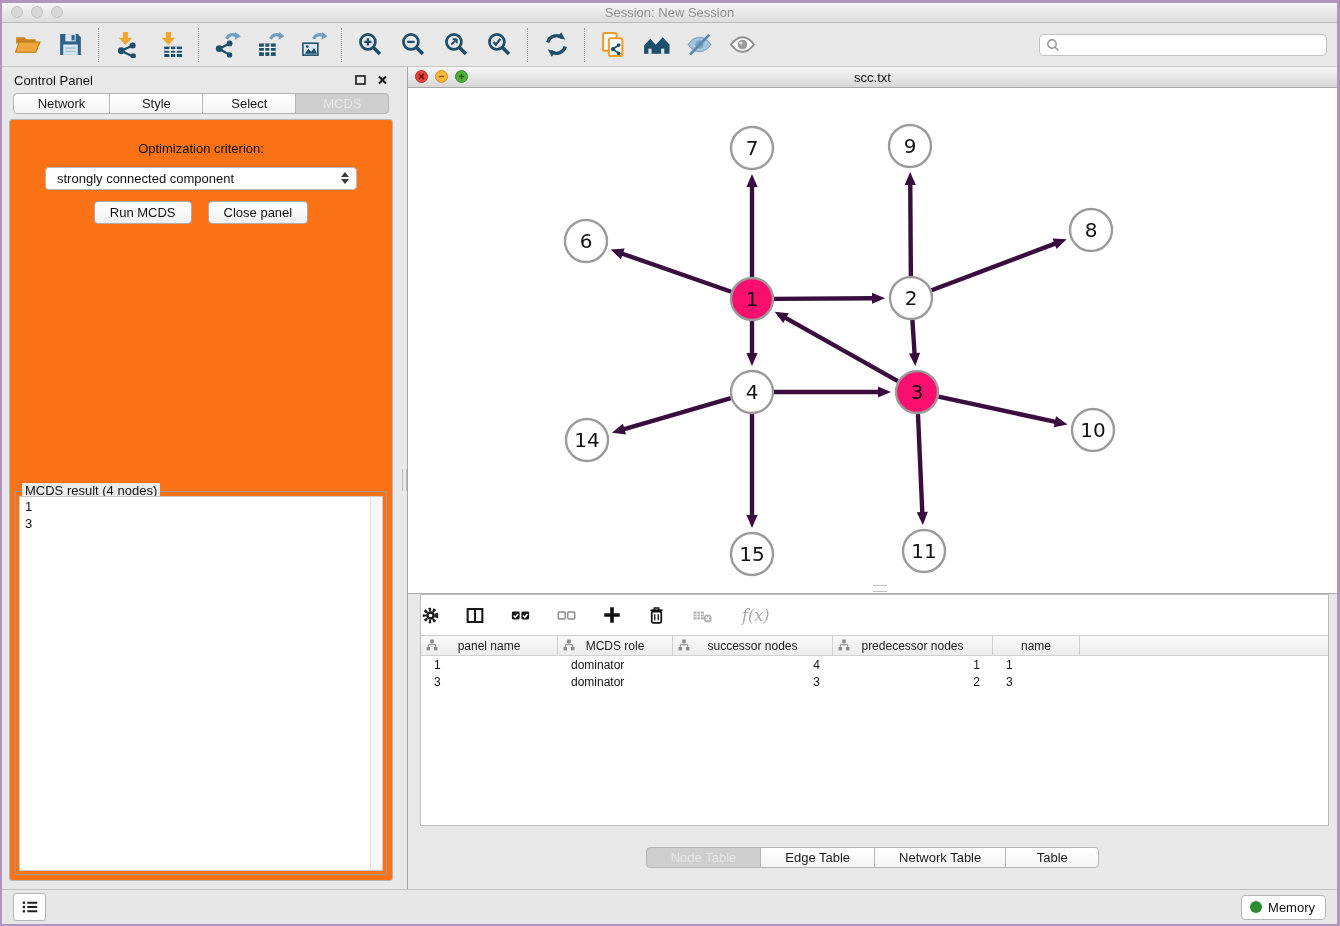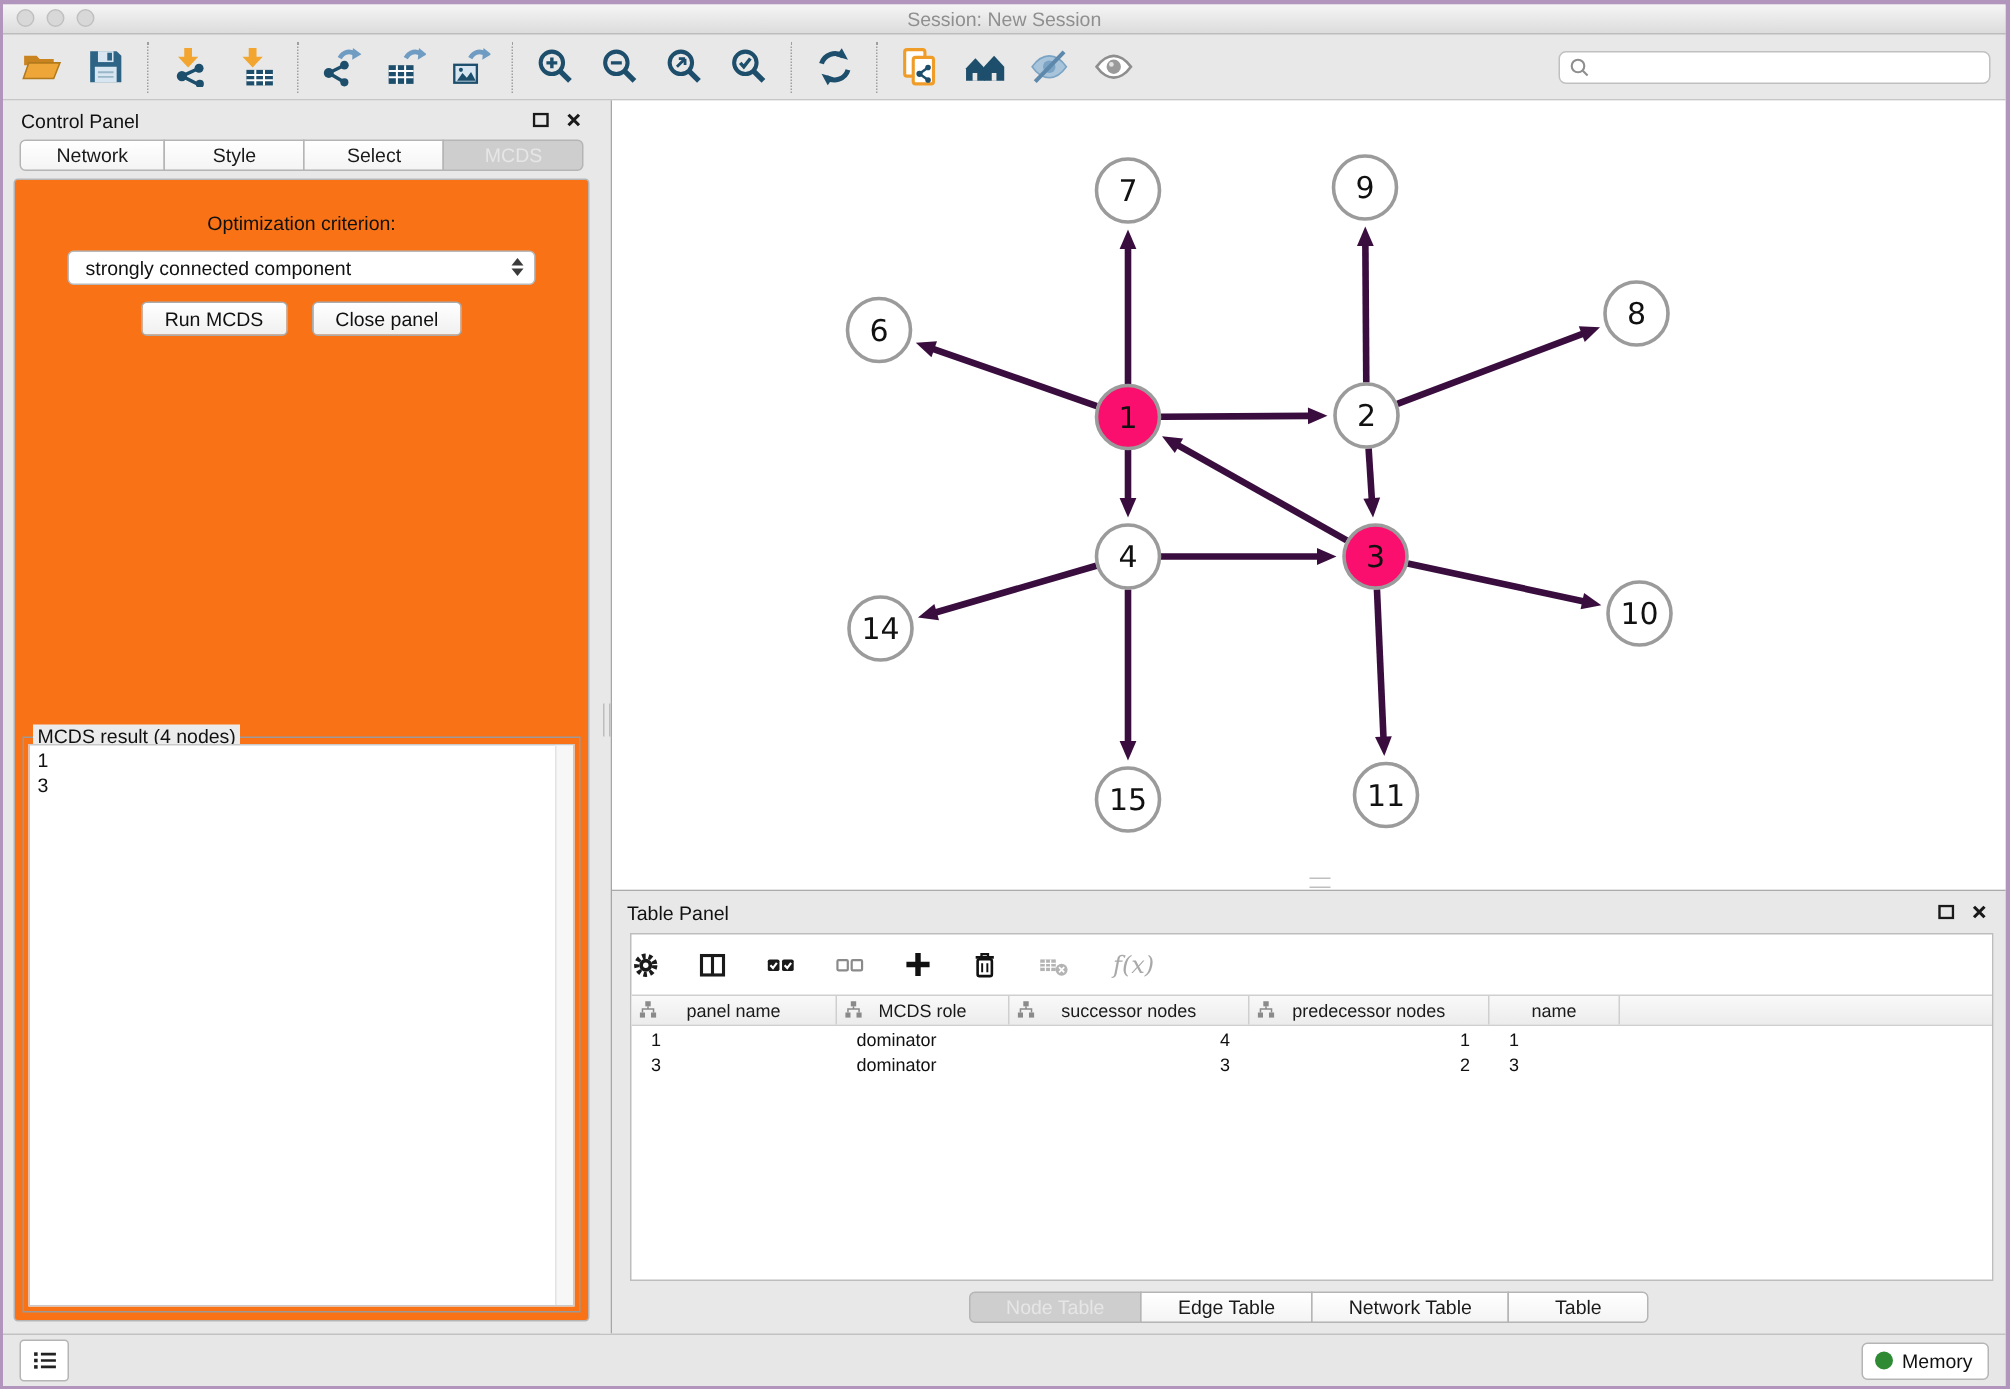--- a/index.html
+++ b/index.html
@@ -313,20 +313,40 @@
       </div>
     </div>
 
     <div class="v-splitter">
       <div class="v-handle"></div>
     </div>
 
     <div class="right-col">
 
       <div class="net-window">
+        <div class="net-titlebar">
+          <div class="net-lights">
+            <div class="net-light nl-red">
+              <svg width="7" height="7" viewBox="0 0 8 8">
+                  <path d="M1 1l6 6M7 1L1 7" stroke="#7c120c" stroke-width="1.7"></path>
+                </svg>
+            </div>
+            <div class="net-light nl-yellow">
+              <svg width="7" height="7" viewBox="0 0 8 8">
+                  <path d="M1 4h6" stroke="#8a6116" stroke-width="1.7"></path>
+                </svg>
+            </div>
+            <div class="net-light nl-green">
+              <svg width="7" height="7" viewBox="0 0 8 8">
+                  <path d="M4 1v6M1 4h6" stroke="#2a5e1d" stroke-width="1.7"></path>
+                </svg>
+            </div>
+          </div>
+          <div class="net-title">scc.txt</div>
+        </div>
         <div class="net-canvas">
             <svg width="930" height="506" viewBox="0 0 930 506">
               <line x1="344" y1="189" x2="344" y2="97" stroke="#3a0d3f" stroke-width="4.4"></line>
               <polygon points="344,86 349.6,99 338.4,99" fill="#3a0d3f"></polygon>
               <line x1="323.23121807335133" y1="203.7434376400866" x2="212.9293150584546" y2="165.2042185143998" stroke="#3a0d3f" stroke-width="4.4"></line>
               <polygon points="202.54492409513023,161.5759373344431 216.66451110703696,160.57730696579043 212.97026117835378,171.15050503753886" fill="#3a0d3f"></polygon>
               <line x1="365.9995649035371" y1="210.86163795658152" x2="466.00073175314213" y2="210.2326998002947" stroke="#3a0d3f" stroke-width="4.4"></line>
               <polygon points="477.0005142049107,210.16351877858546 464.03599073659984,215.84516741605128 463.96555187813226,204.64538891970514" fill="#3a0d3f"></polygon>
               <line x1="344" y1="233" x2="344" y2="267" stroke="#3a0d3f" stroke-width="4.4"></line>
               <polygon points="344,278 338.4,265 349.6,265" fill="#3a0d3f"></polygon>
@@ -395,31 +415,20 @@
               <g>
                 <circle cx="516" cy="463" r="21" fill="#ffffff" stroke="#9b9b9b" stroke-width="2.4"></circle>
                 <text x="516" y="470" text-anchor="middle" font-size="20" font-family="DejaVu Sans, sans-serif" fill="#111">11</text>
               </g>
             </svg>
           <div class="canvas-handle"></div>
         </div>
       </div>
 
       <div class="table-panel">
-        <div class="tp-header">
-          <span>Table Panel</span>
-          <span class="panel-icons">
-            <span><svg width="11" height="10" viewBox="0 0 11 10">
-                  <rect x="1" y="1" width="9" height="8" fill="none" stroke="#1a1a1a" stroke-width="1.6"></rect>
-                </svg></span>
-            <span><svg width="11" height="10" viewBox="0 0 10 10">
-                  <path d="M1.5 1.5l7 7M8.5 1.5l-7 7" stroke="#1a1a1a" stroke-width="2.1"></path>
-                </svg></span>
-          </span>
-        </div>
         <div class="tp-box">
           <div class="tp-toolbar">
               <div class="ttb-btn">
                 <svg width="19" height="19" viewBox="0 0 22 22">
                   <circle cx="11" cy="11" r="7" fill="none" stroke="#1a1a1a" stroke-width="4" stroke-dasharray="2.7 2.3"></circle>
                   <circle cx="11" cy="11" r="5" fill="#1a1a1a"></circle>
                   <circle cx="11" cy="11" r="2.1" fill="#fff"></circle>
                 </svg>
               </div>
               <div class="ttb-btn">

